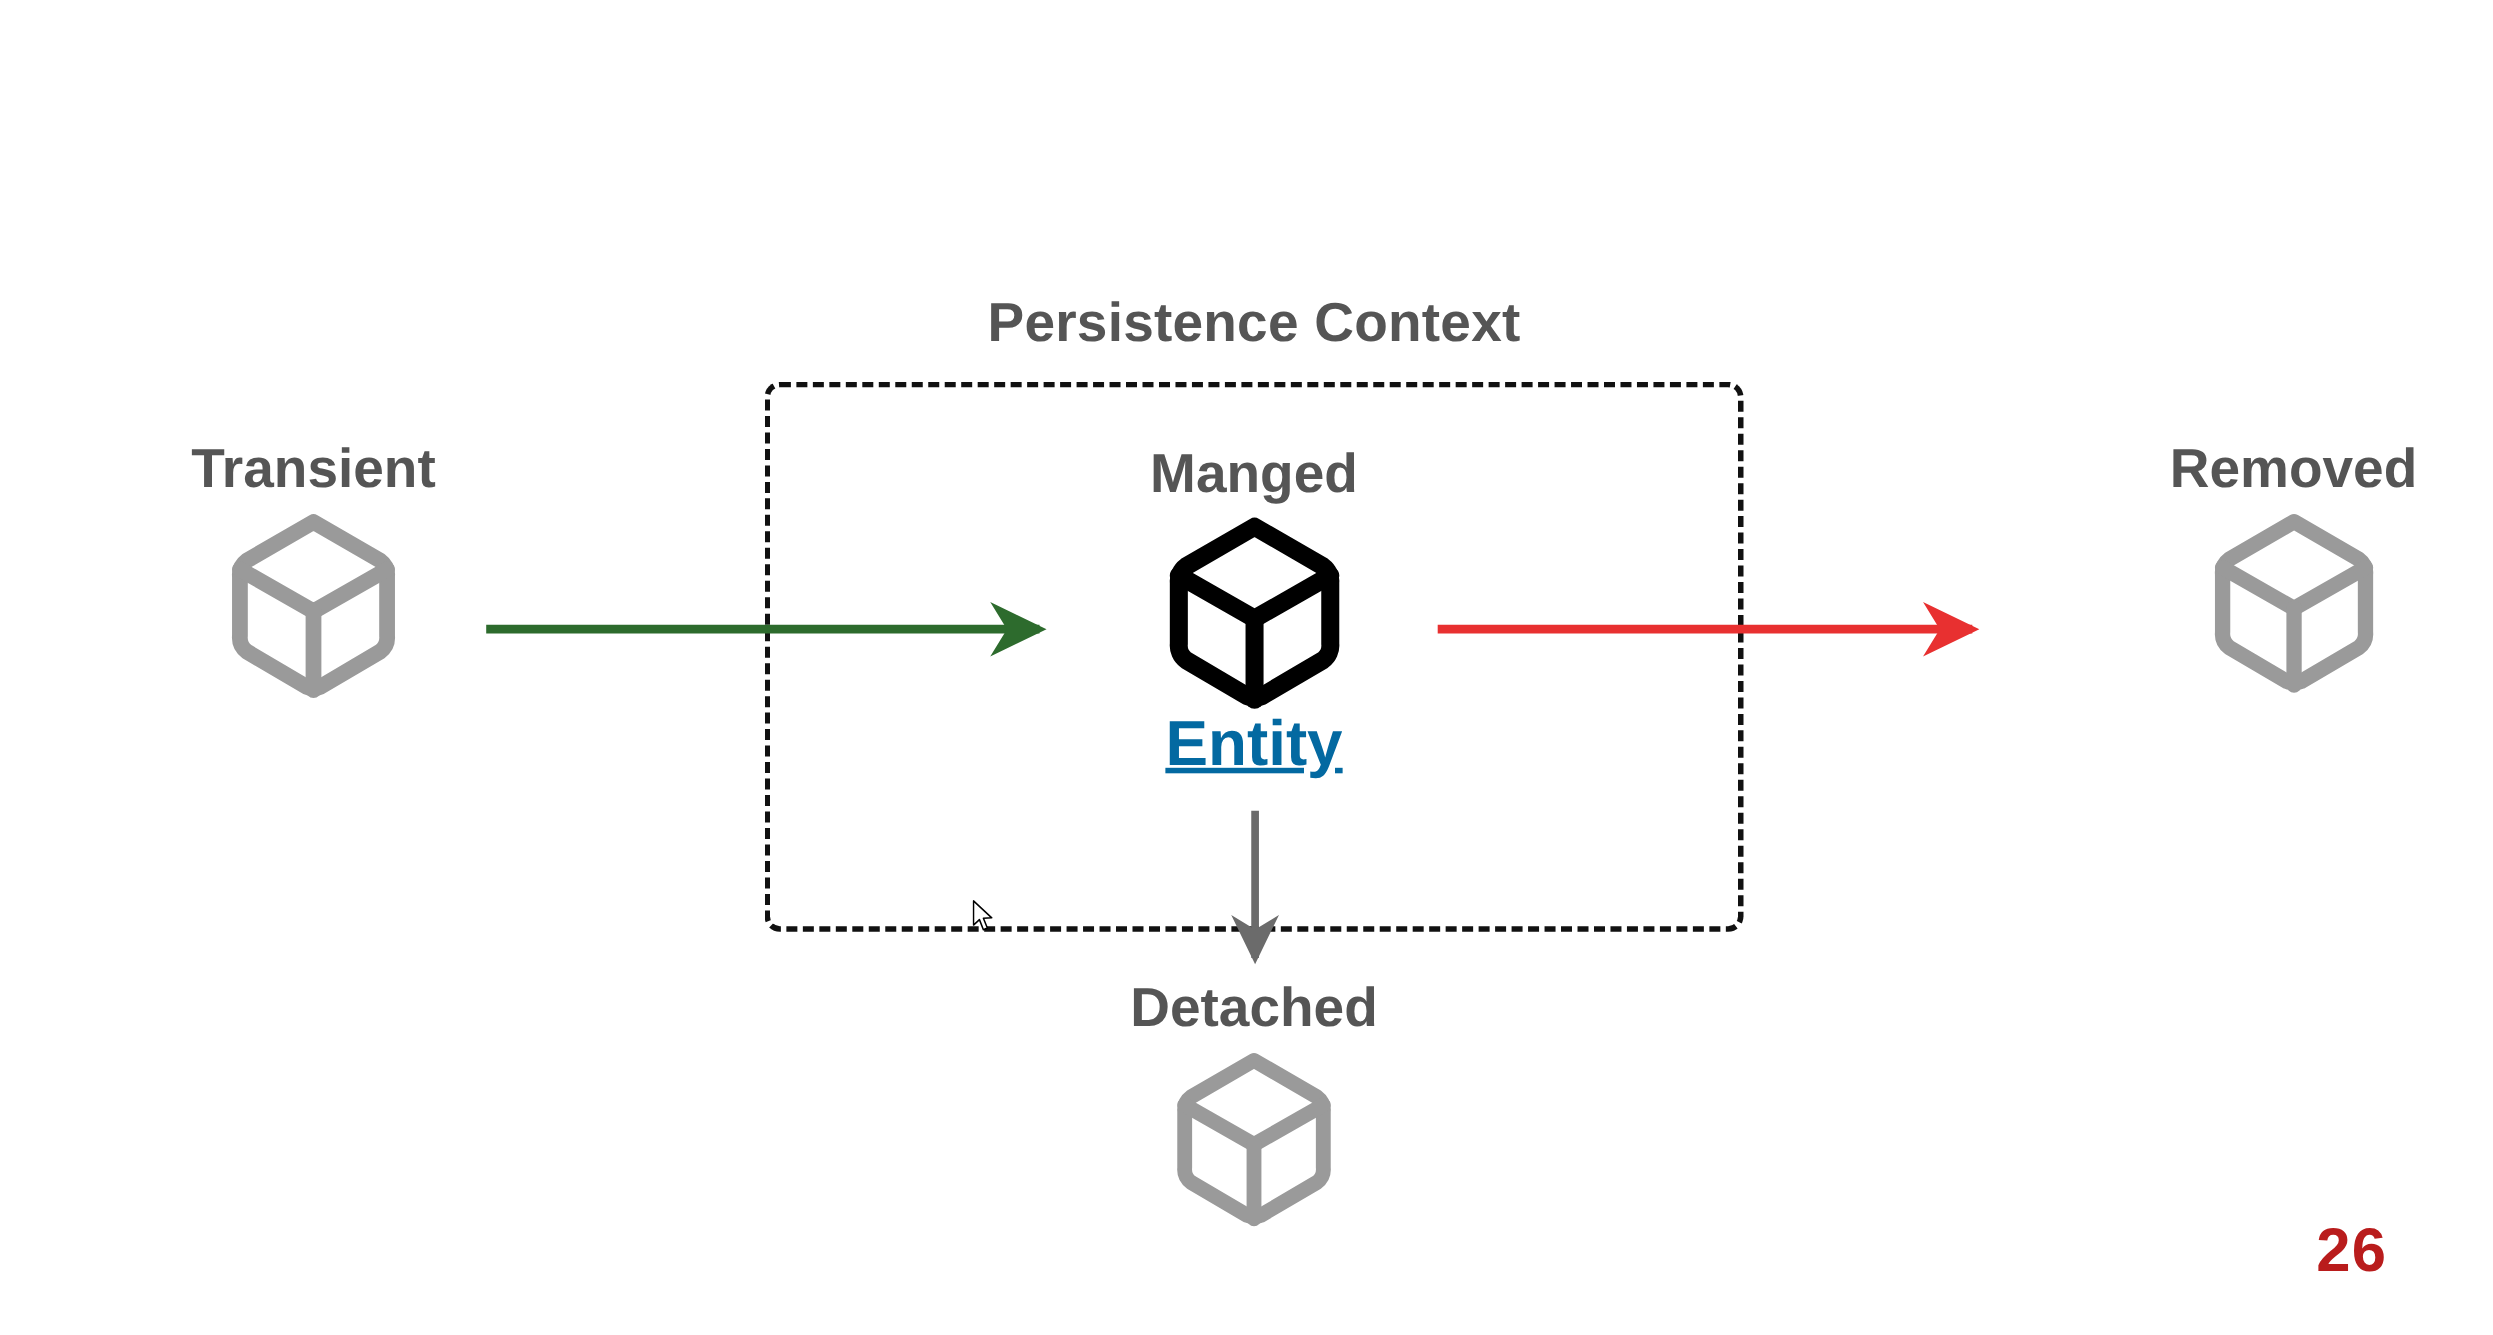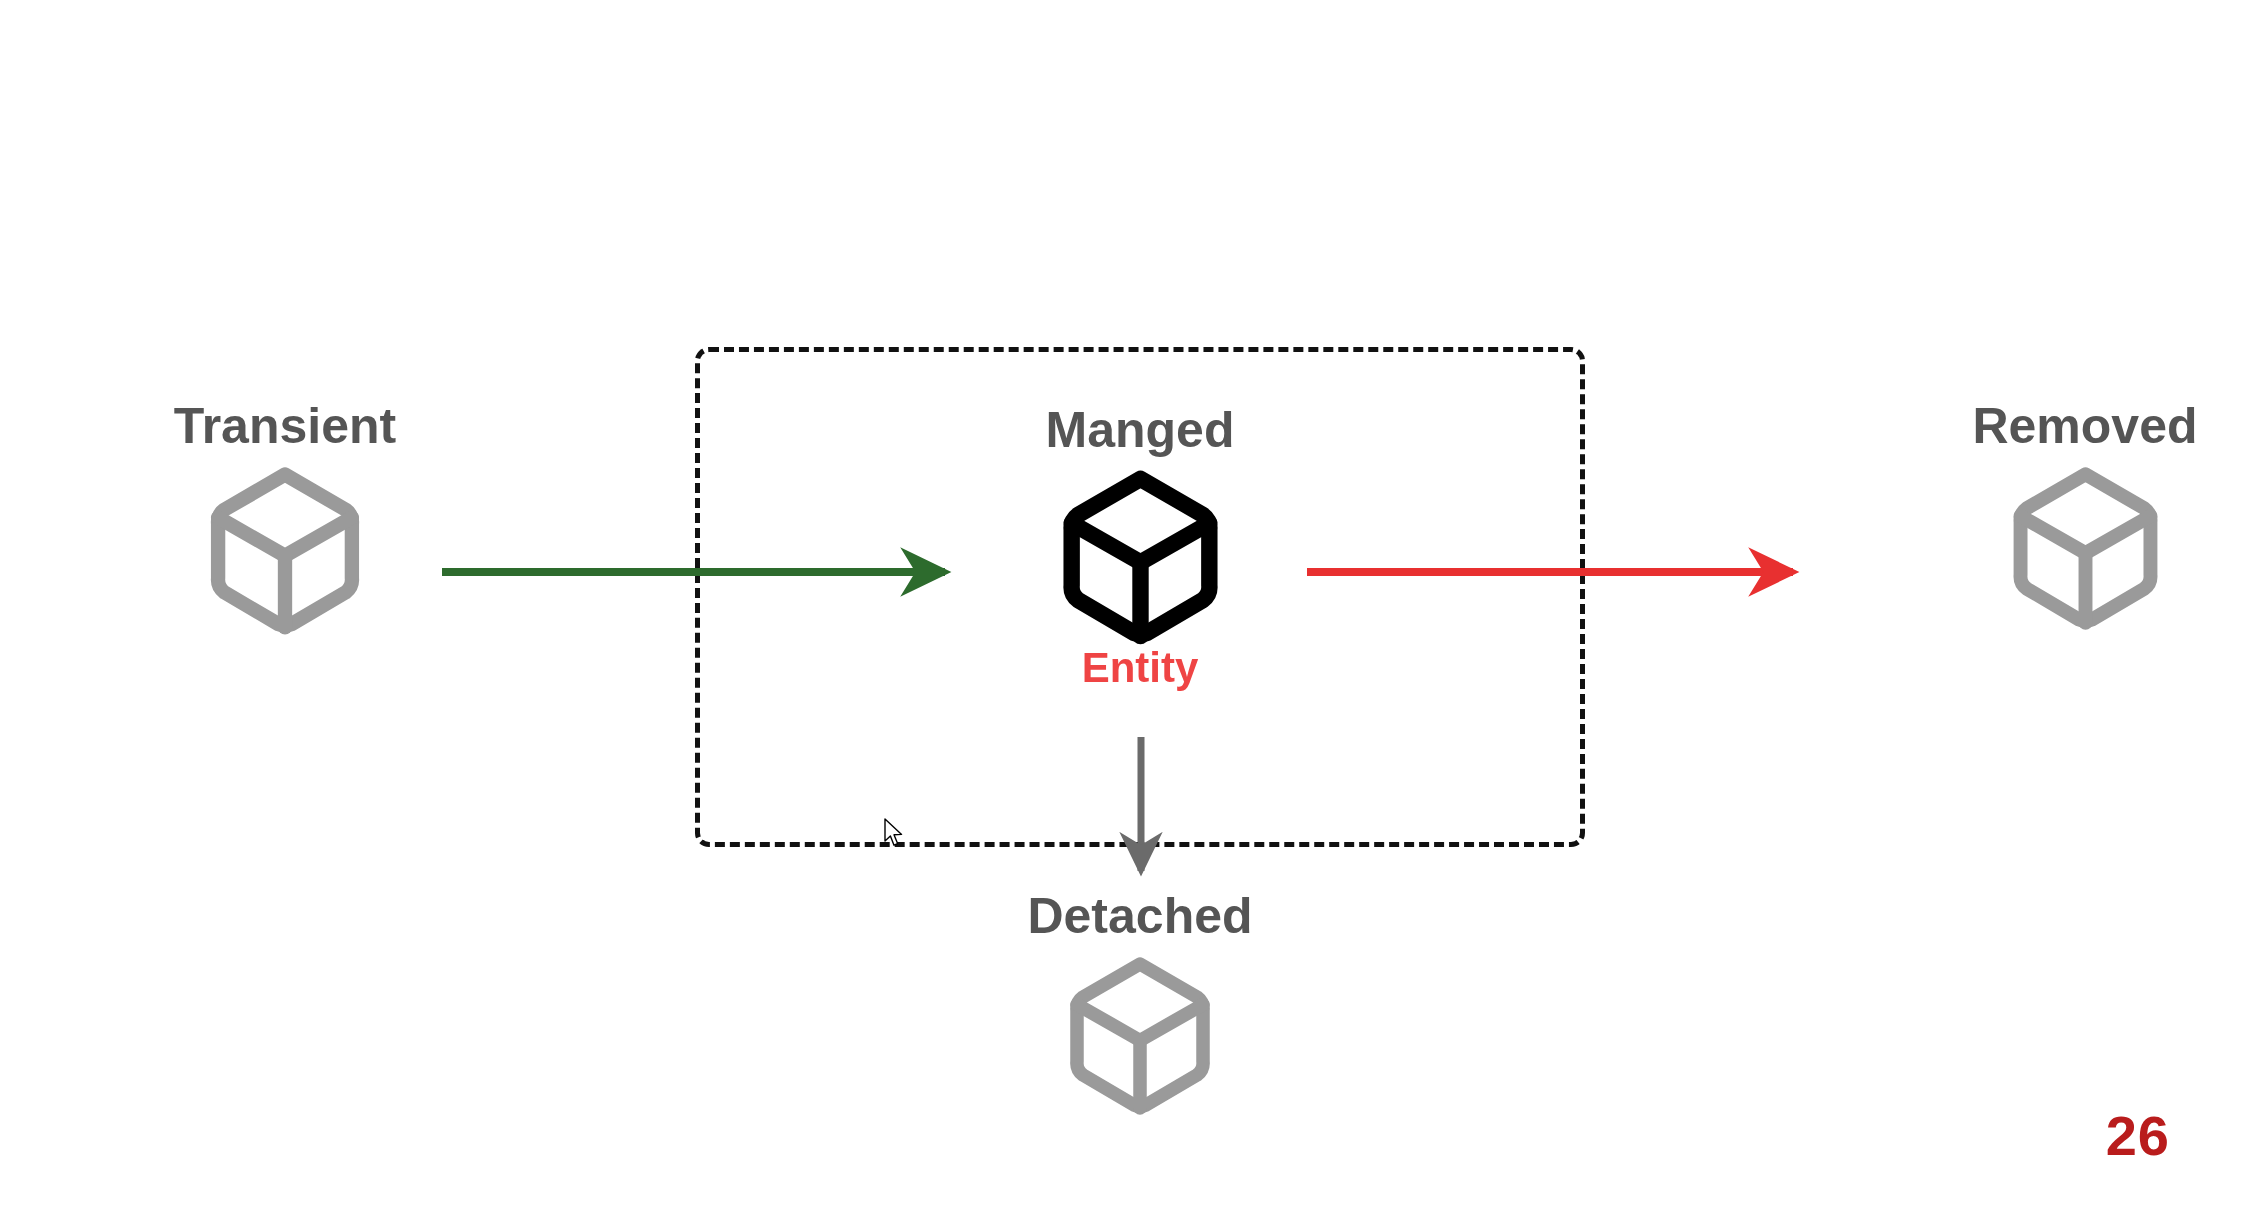--- a/index.html
+++ b/index.html
@@ -50,25 +50,26 @@
     text-align: center;
   }
   .node-label {
     font-size: 50px;
     font-weight: bold;
     color: #555555;
     line-height: 1.05;
     white-space: nowrap;
   }
   .node-sublabel {
-    font-size: 42px;
-    font-weight: bold;
-    color: #ef4444;
+    font-size: 58px;
+    font-weight: bold;
+    color: #0369a1;
     line-height: 1.05;
     white-space: nowrap;
+    text-decoration: underline;
   }
   .cube-wrap {
     display: flex;
     justify-content: center;
     align-items: center;
   }
 
   
   #node-transient { left: 100px;  top: 400px;  width: 370px; }
   #node-managed   { left: 955px;  top: 404px;  width: 370px; }
@@ -105,20 +106,21 @@
     width: 22px;
     height: 32px;
     pointer-events: none;
   }
 </style>
 </head>
 <body>
 
 <div id="slide">
 
+  <div class="pc-title">Persistence Context</div>
 
   <div class="pc-box"></div>
 
   <div class="node" id="node-transient">
     <div class="node-label">Transient</div>
     <div class="gap-s"></div>
     <div class="cube-wrap">
       <svg width="160" height="172" viewBox="0 0 100 108">
         <g fill="none" stroke="#9a9a9a" stroke-width="9" stroke-linejoin="round" stroke-linecap="round">
           <path d="M50 6 L88 28 A10 10 0 0 1 92 37 L92 71 A10 10 0 0 1 88 80 L54 100 A10 10 0 0 1 46 100 L12 80 A10 10 0 0 1 8 71 L8 37 A10 10 0 0 1 12 28 Z"></path>

